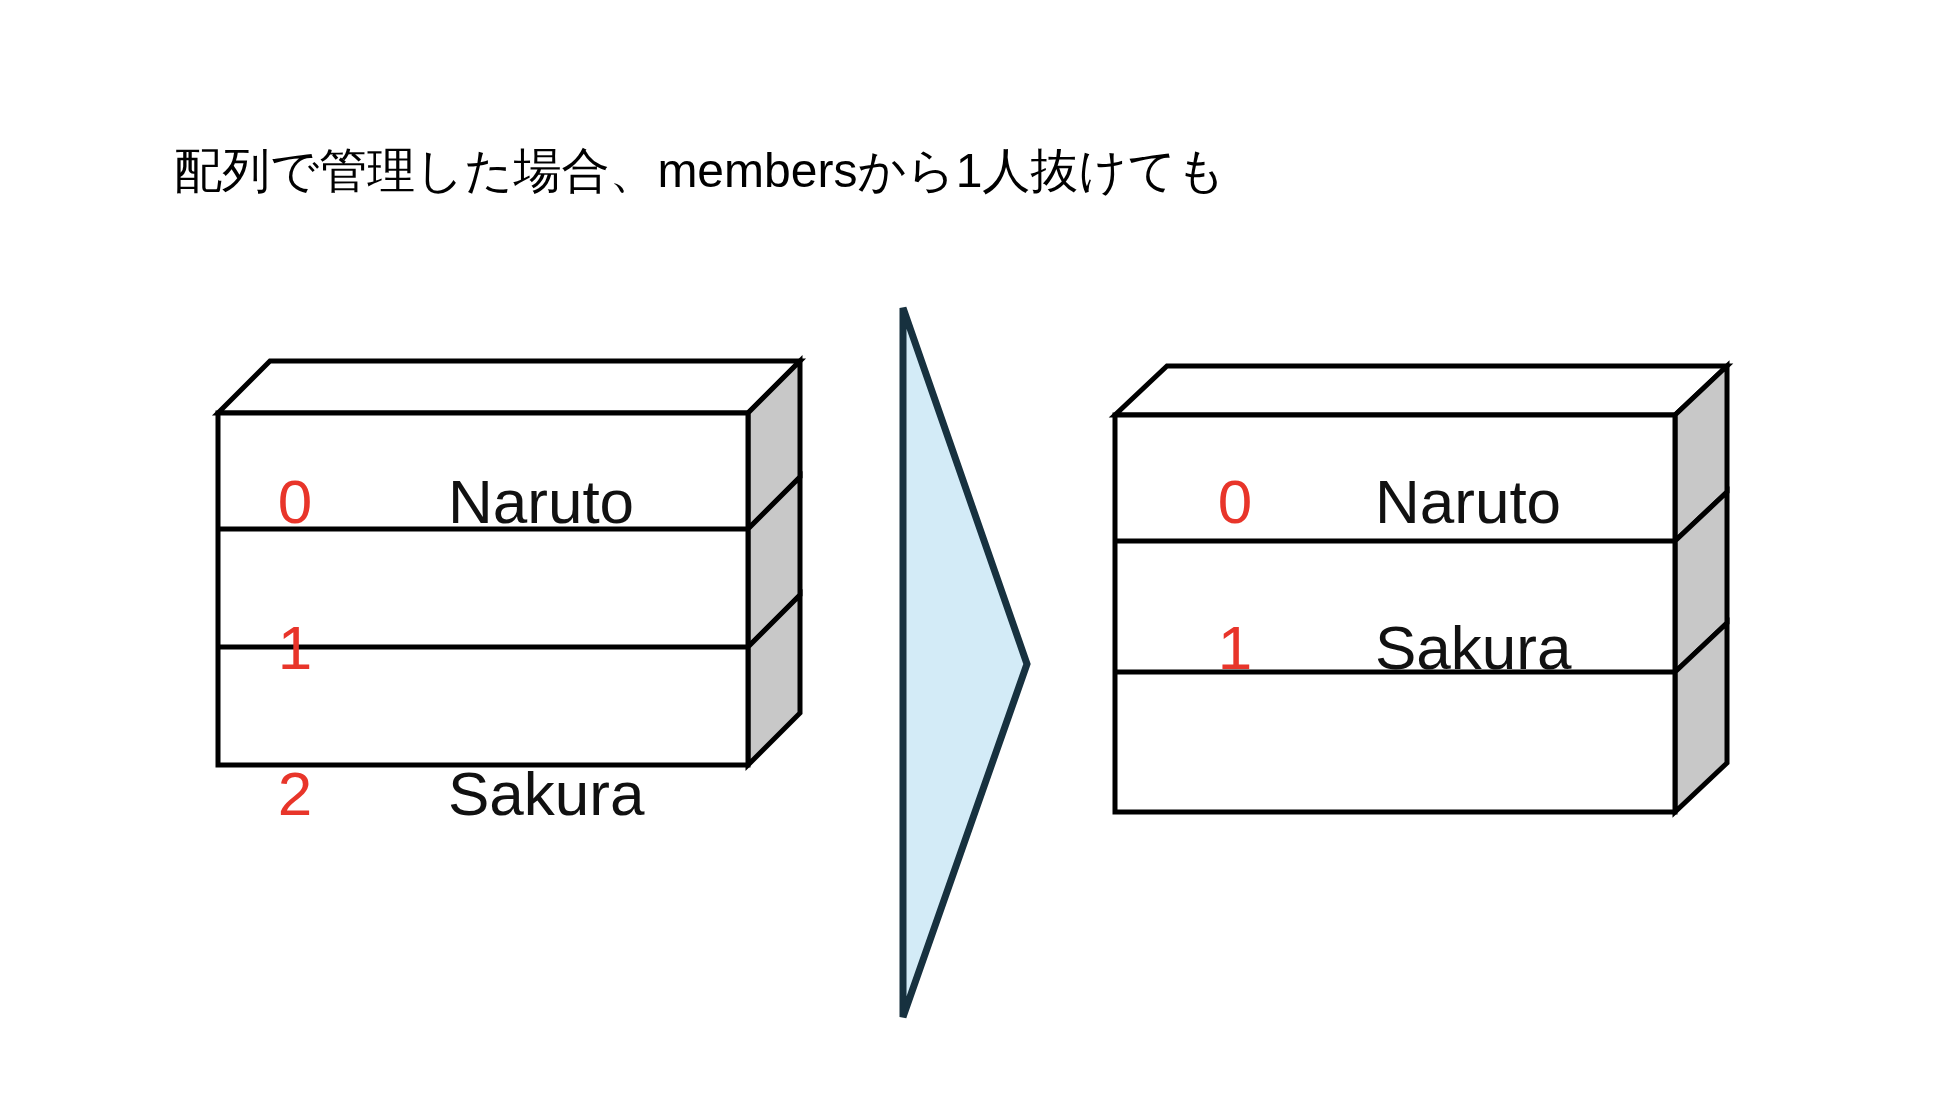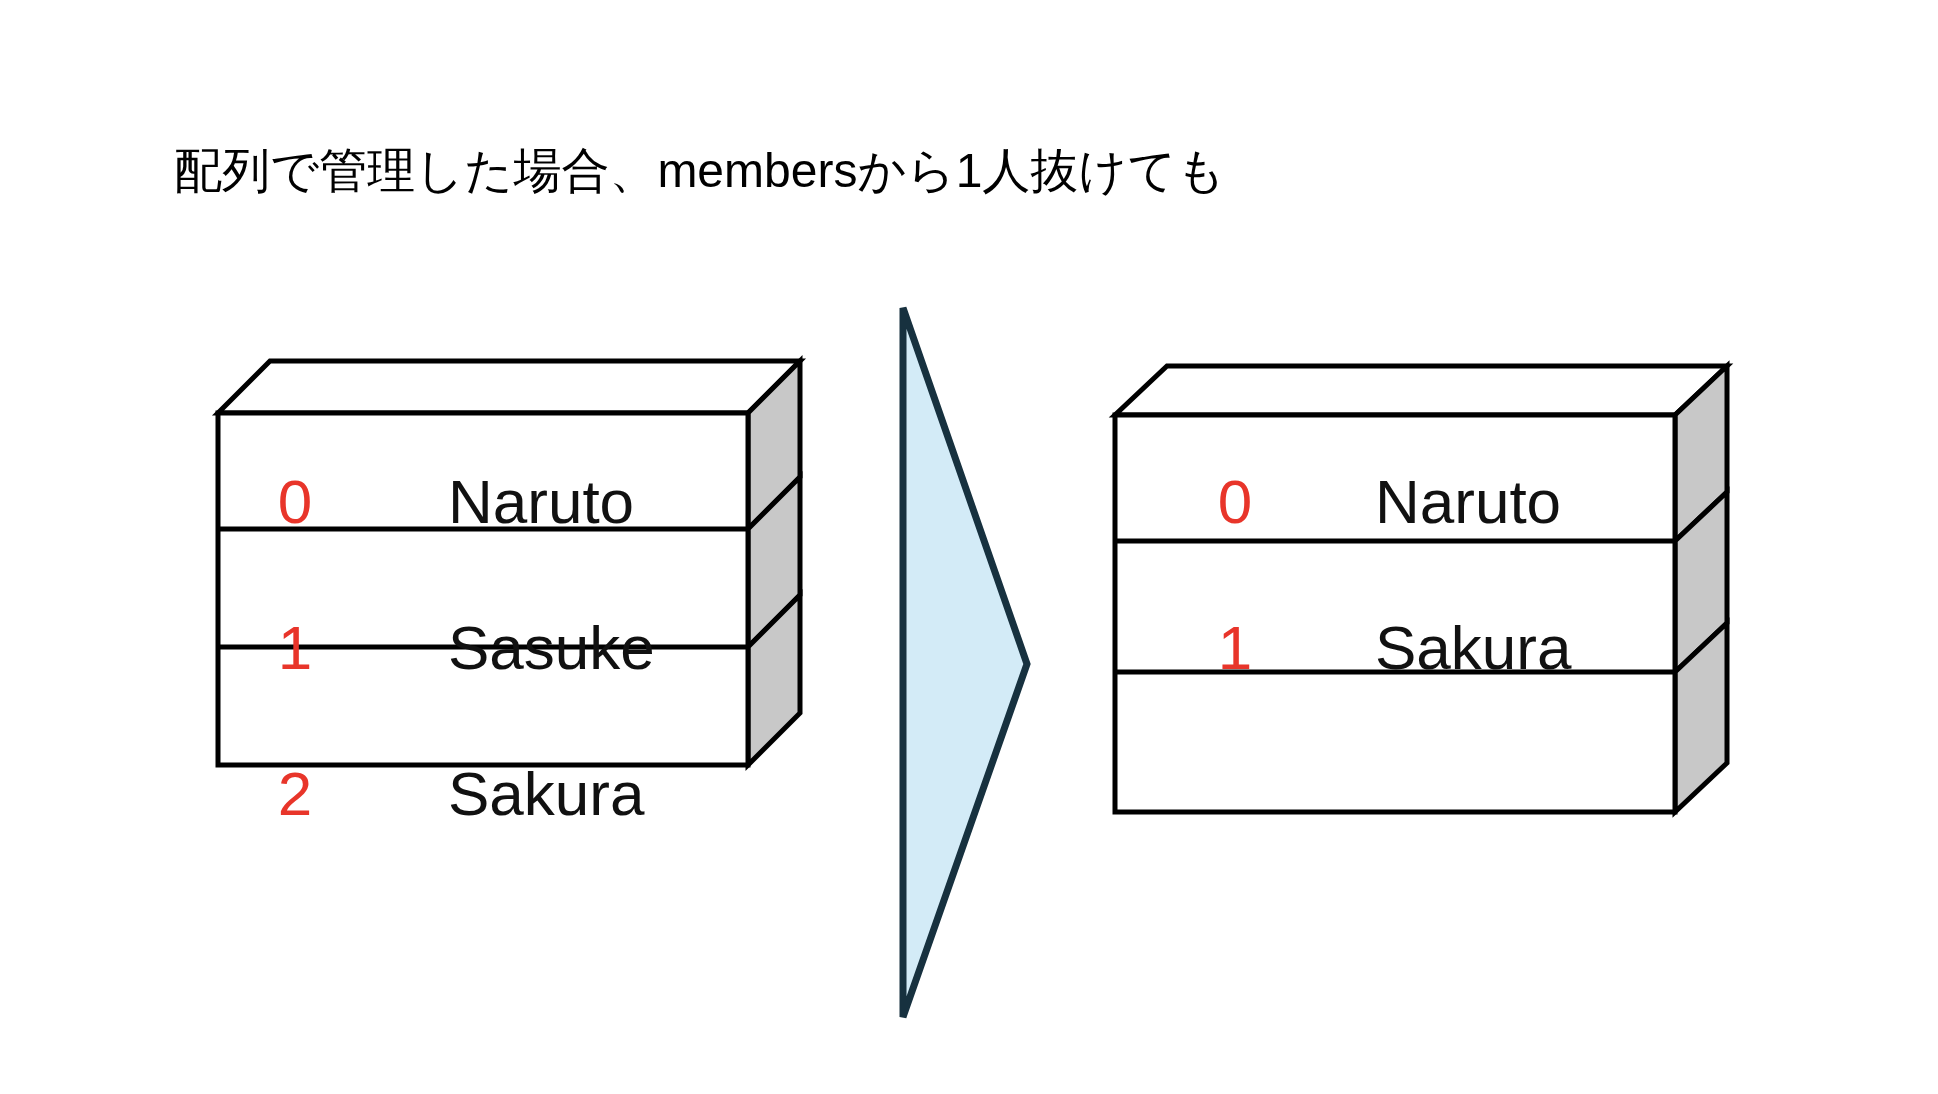--- a/index.html
+++ b/index.html
@@ -80,21 +80,20 @@
     <rect x="48" y="58" width="530" height="352" fill="#FFFFFF" stroke="#000000" stroke-width="5"></rect>
 
     <line x1="48" y1="174" x2="578" y2="174" stroke="#000000" stroke-width="5"></line>
     <line x1="48" y1="292" x2="578" y2="292" stroke="#000000" stroke-width="5"></line>
   </svg>
 
   <div class="row-label row-index" style="left:250px; top:471px;">0</div>
   <div class="row-label row-name" style="left:448px; top:471px;">Naruto</div>
 
   <div class="row-label row-index" style="left:250px; top:617px;">1</div>
-  <div class="row-label row-name" style="left:448px; top:617px;">Sasuke</div>
 
   <div class="row-label row-index" style="left:250px; top:763px;">2</div>
   <div class="row-label row-name" style="left:448px; top:763px;">Sakura</div>
 
   <svg class="box-svg" style="left:895px; top:300px;" width="150" height="725" viewBox="0 0 150 725">
     <polygon points="8,8 132,364 8,717" fill="#D3EBF7" stroke="#17313F" stroke-width="7" stroke-linejoin="miter"></polygon>
   </svg>
 
   <svg class="box-svg" style="left:1105px; top:360px;" width="650" height="520" viewBox="0 0 650 520">
 

